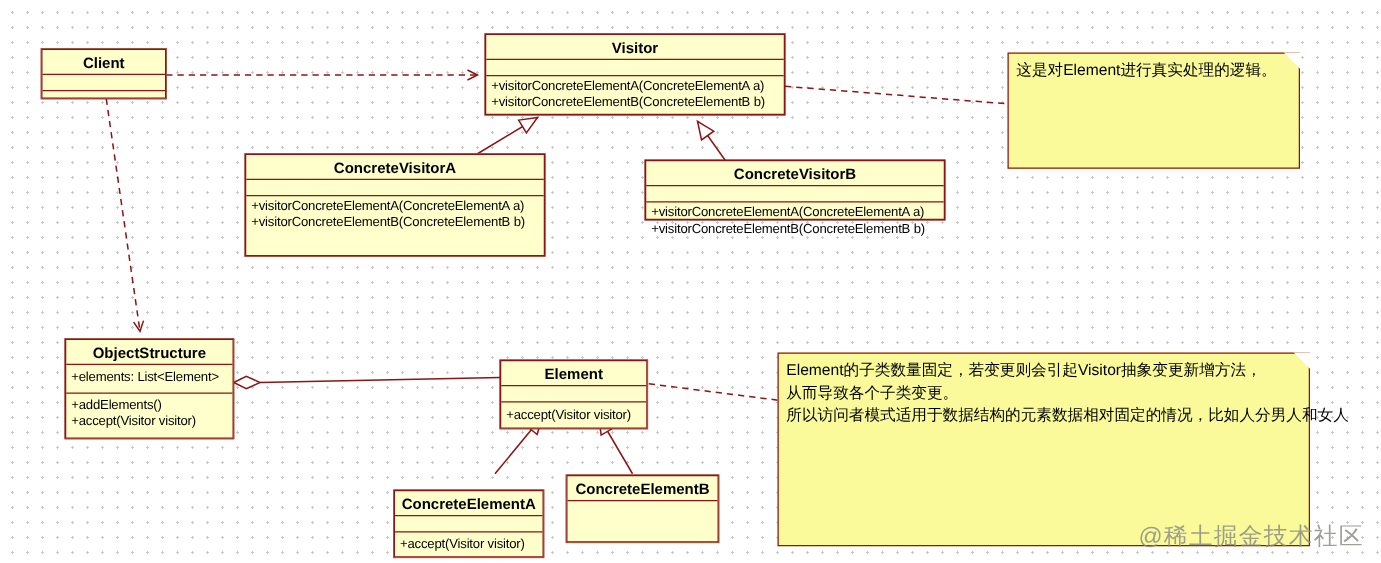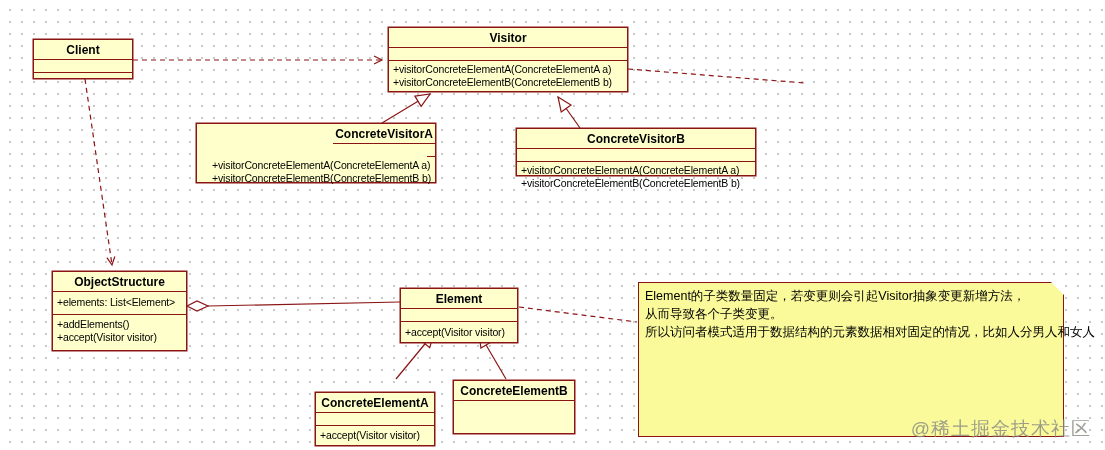--- a/index.html
+++ b/index.html
@@ -84,21 +84,21 @@
 
   <div class="uml-class" style="left:388px;top:27px;width:240px;height:65px;">
     <div class="uml-title">Visitor</div>
     <div class="uml-attrs"></div>
     <div class="uml-methods">
       <div class="uml-line">+visitorConcreteElementA(ConcreteElementA a)</div>
       <div class="uml-line">+visitorConcreteElementB(ConcreteElementB b)</div>
     </div>
   </div>
 
-  <div class="uml-class" style="left:196px;top:123px;width:240px;height:60px;align-items:flex-end;">
+  <div class="uml-class" style="left:196px;top:123px;width:240px;height:82px;">
     <div class="uml-title">ConcreteVisitorA</div>
     <div class="uml-attrs"></div>
     <div class="uml-methods">
       <div class="uml-line">+visitorConcreteElementA(ConcreteElementA a)</div>
       <div class="uml-line">+visitorConcreteElementB(ConcreteElementB b)</div>
     </div>
   </div>
 
   <div class="uml-class" style="left:516px;top:128px;width:240px;height:48px;">
     <div class="uml-title">ConcreteVisitorB</div>
@@ -137,22 +137,26 @@
   </div>
 
   <div class="uml-class" style="left:453px;top:380px;width:122px;height:54px;gap:48px;">
     <div class="uml-title">ConcreteElementB</div>
     <div class="uml-attrs"></div>
     <div class="uml-methods" style="padding-top:3px;">
       <div class="uml-line">+accept(Visitor visitor)</div>
     </div>
   </div>
 
+  <div class="note" style="left:806px;top:42px;width:234px;height:93px;">
+    <span class="fold"></span>
+    <div class="note-line">这是对Element进行真实处理的逻辑。</div>
+  </div>
 
-  <div class="note" style="left:638px;top:282px;width:426px;height:155px;">
+  <div class="note" style="left:622px;top:282px;width:426px;height:155px;">
     <span class="fold"></span>
     <div class="note-line">Element的子类数量固定，若变更则会引起Visitor抽象变更新增方法，</div>
     <div class="note-line">从而导致各个子类变更。</div>
     <div class="note-line">所以访问者模式适用于数据结构的元素数据相对固定的情况，比如人分男人和女人</div>
   </div>
 
   <div class="watermark">@稀土掘金技术社区</div>
 
 </div>
 

